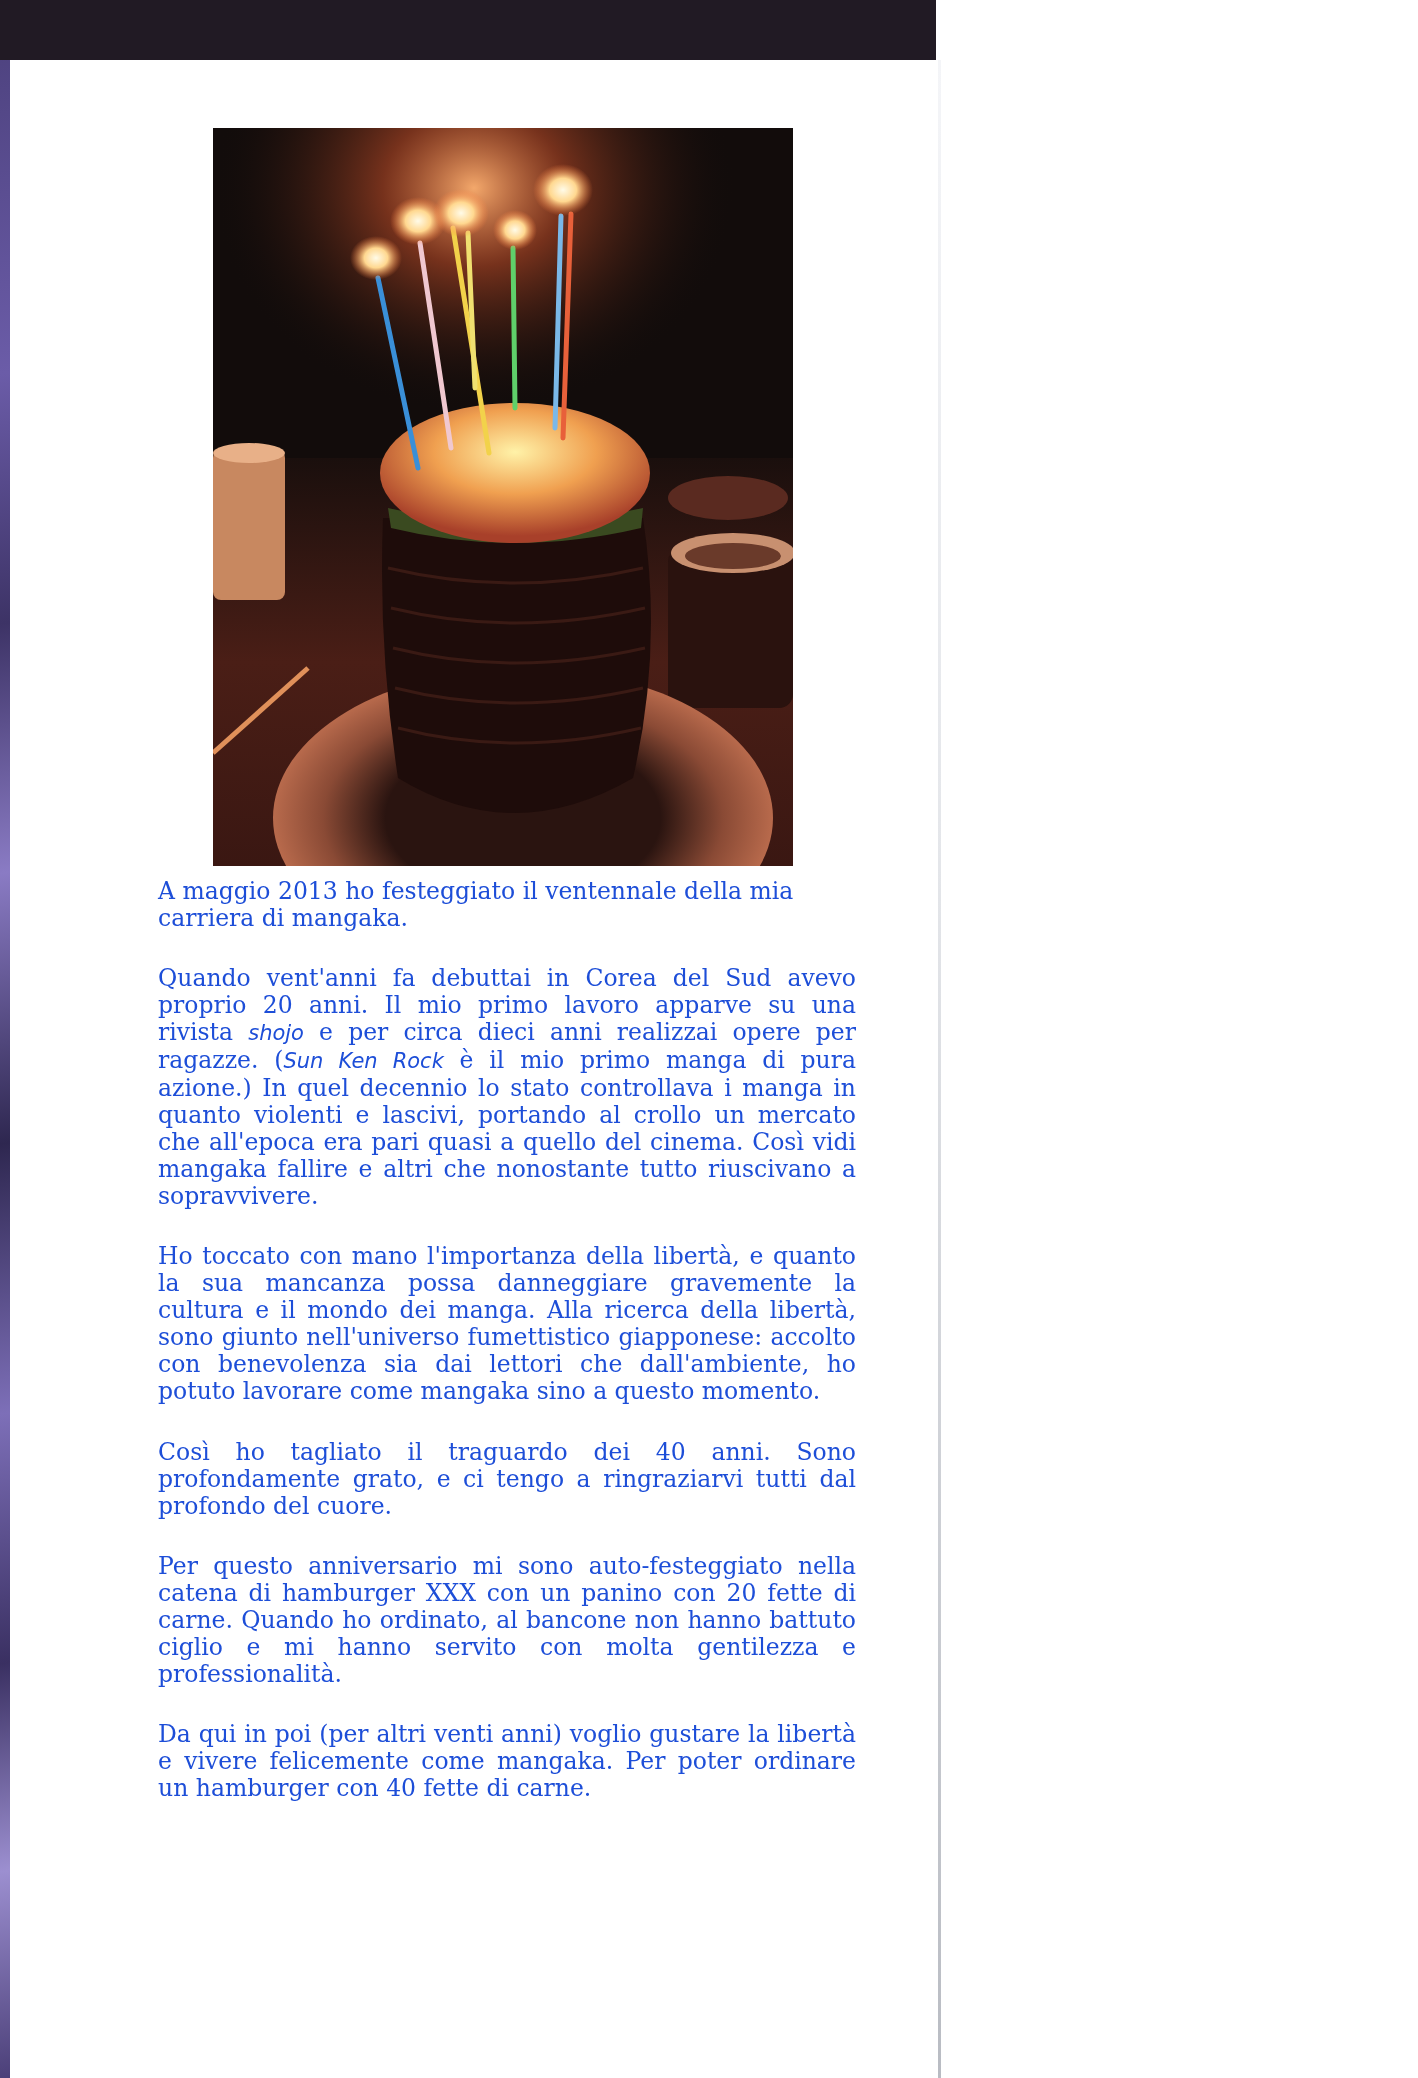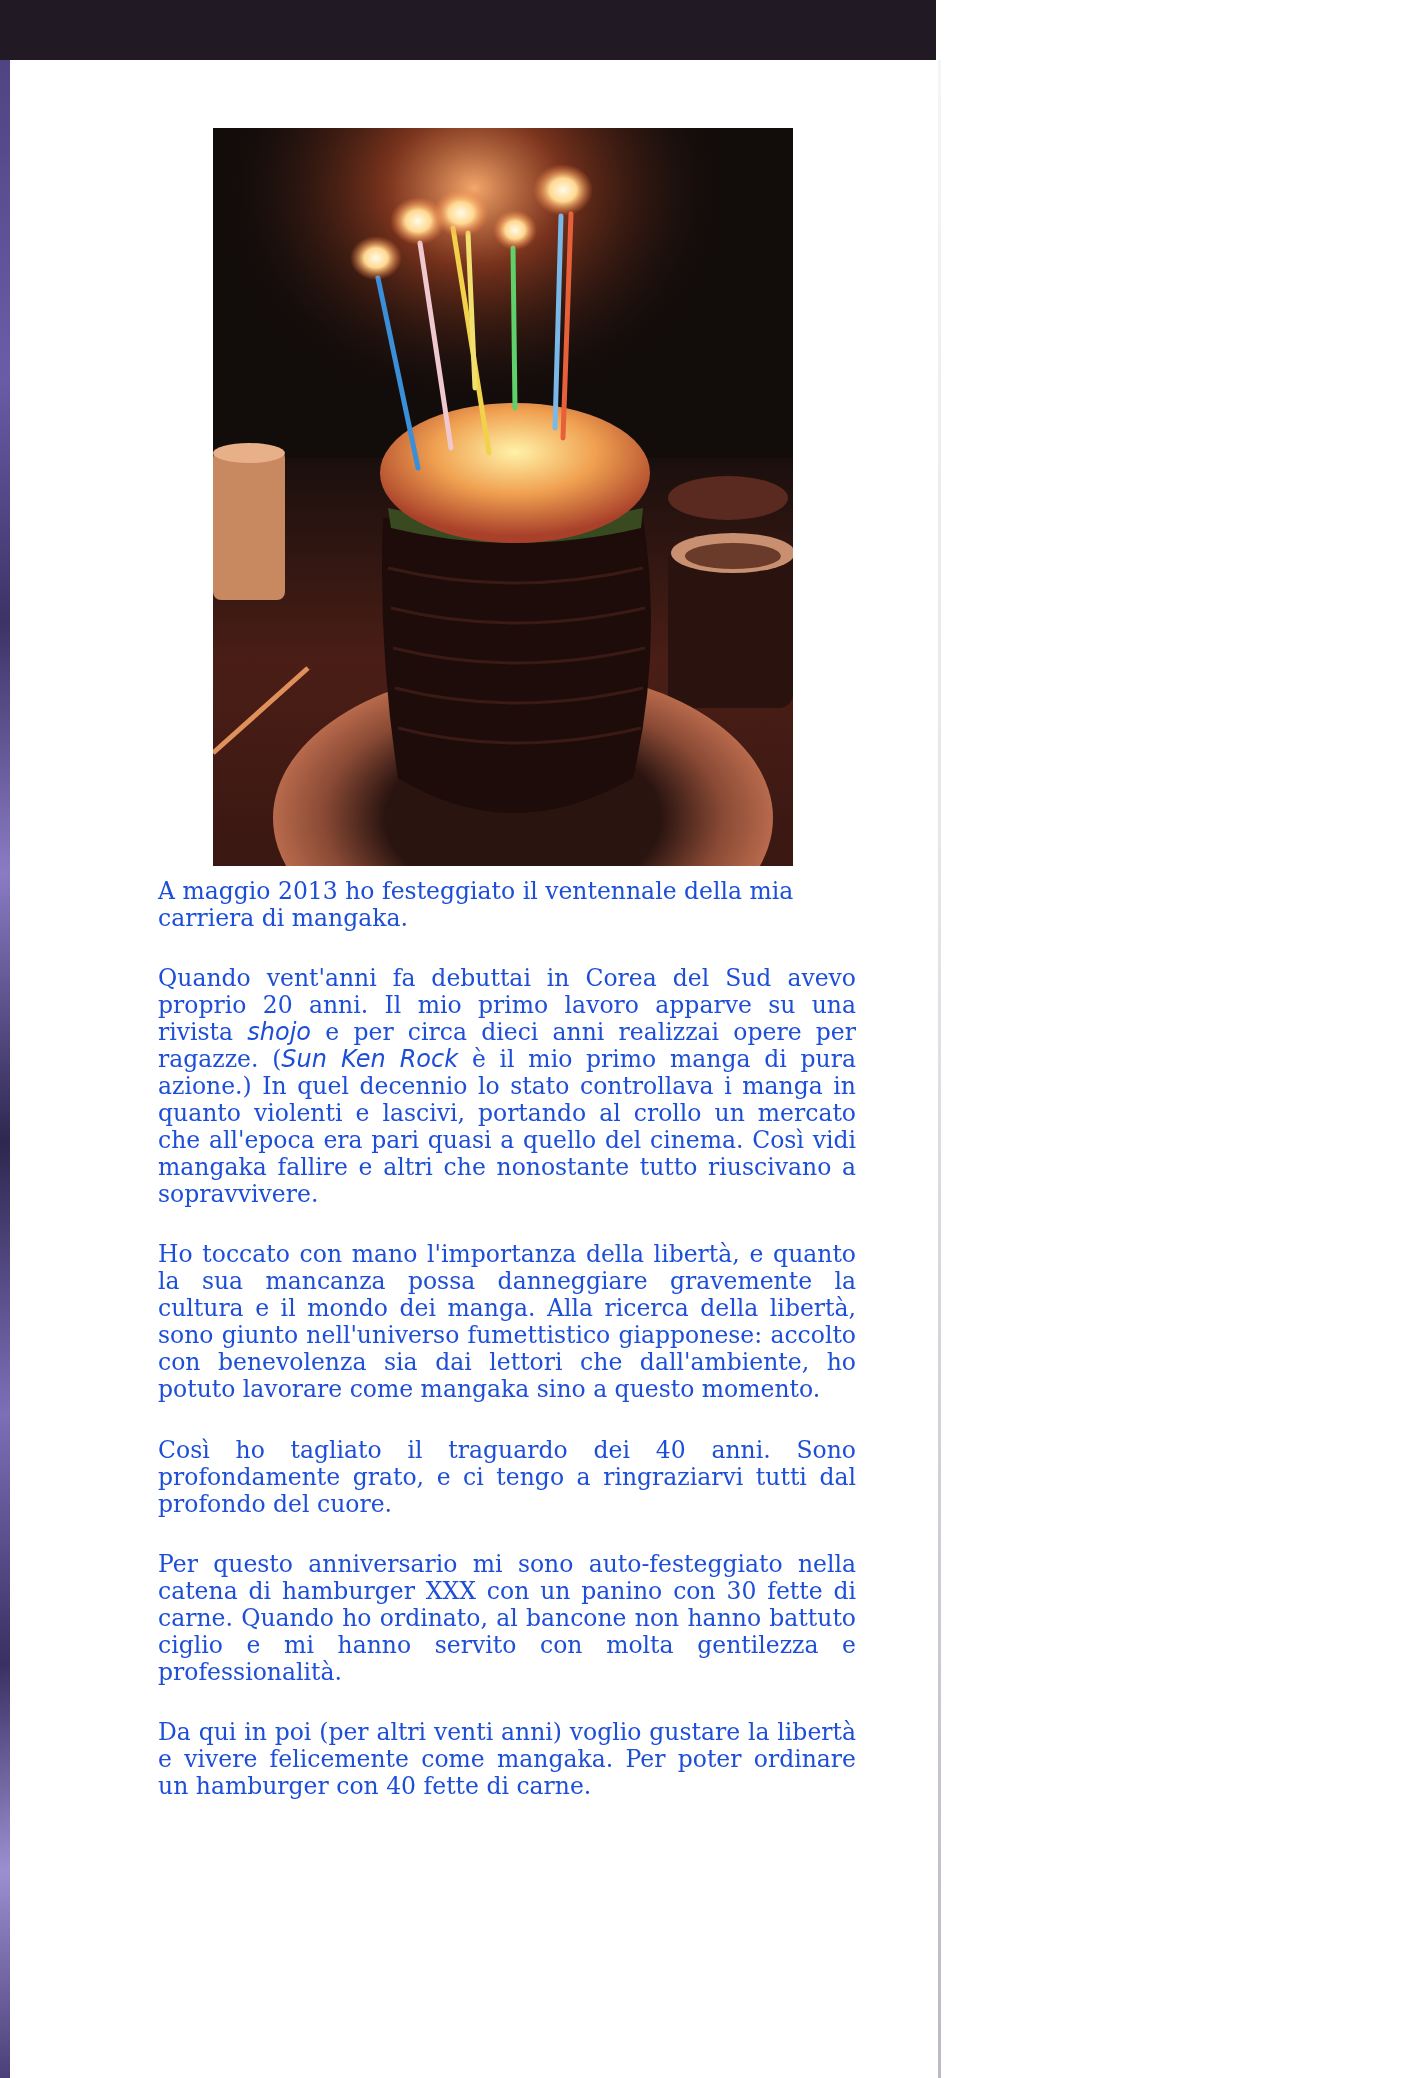--- a/index.html
+++ b/index.html
@@ -27,21 +27,21 @@
     background:#120c0b; overflow:hidden;
   }
   .photo svg { display:block; }
   .text-block {
     position:absolute; left:158px; top:878px; width:698px;
     color:#1d4ed8; font-size:23.5px; line-height:27px;
   }
   .para { margin:0 0 33.2px 0; text-align:justify; }
   .para:last-child { margin-bottom:16px; }
   .caption { text-align:left; }
-  i { font-family:"DejaVu Sans", "Liberation Sans", sans-serif; font-style:italic; font-size:24px; }
+  i { font-family:"DejaVu Sans", "Liberation Sans", sans-serif; font-style:italic; font-size:21px; }
 </style>
 </head>
 <body>
 
 <div class="left-strip"></div>
 <div class="top-bar"></div>
 <div class="page"></div>
 <div class="page-edge"></div>
 
 <div class="photo">
@@ -123,15 +123,15 @@
   </svg>
 </div>
 
 <div class="text-block">
   <p class="para caption">A maggio 2013 ho festeggiato il ventennale della mia carriera di mangaka.</p>
   <p class="para">
     <span>Quando vent'anni fa debuttai in Corea del Sud avevo proprio 20 anni. Il mio primo lavoro apparve su una rivista </span><i>shojo</i><span> e per circa dieci anni realizzai opere per ragazze. (</span><i>Sun Ken Rock</i><span> è il mio primo manga di pura azione.) In quel decennio lo stato controllava i manga in quanto violenti e lascivi, portando al crollo un mercato che all'epoca era pari quasi a quello del cinema. Così vidi mangaka fallire e altri che nonostante tutto riuscivano a sopravvivere.</span>
   </p>
   <p class="para">Ho toccato con mano l'importanza della libertà, e quanto la sua mancanza possa danneggiare gravemente la cultura e il mondo dei manga. Alla ricerca della libertà, sono giunto nell'universo fumettistico giapponese: accolto con benevolenza sia dai lettori che dall'ambiente, ho potuto lavorare come mangaka sino a questo momento.</p>
   <p class="para">Così ho tagliato il traguardo dei 40 anni. Sono profondamente grato, e ci tengo a ringraziarvi tutti dal profondo del cuore.</p>
-  <p class="para">Per questo anniversario mi sono auto-festeggiato nella catena di hamburger XXX con un panino con 30 fette di carne. Quando ho ordinato, al bancone non hanno battuto ciglio e mi hanno servito con molta gentilezza e professionalità.</p>
+  <p class="para">Per questo anniversario mi sono auto-festeggiato nella catena di hamburger XXX con un panino con 20 fette di carne. Quando ho ordinato, al bancone non hanno battuto ciglio e mi hanno servito con molta gentilezza e professionalità.</p>
   <p class="para">Da qui in poi (per altri venti anni) voglio gustare la libertà e vivere felicemente come mangaka. Per poter ordinare un hamburger con 40 fette di carne.</p>
 </div>
 
 </body></html>

